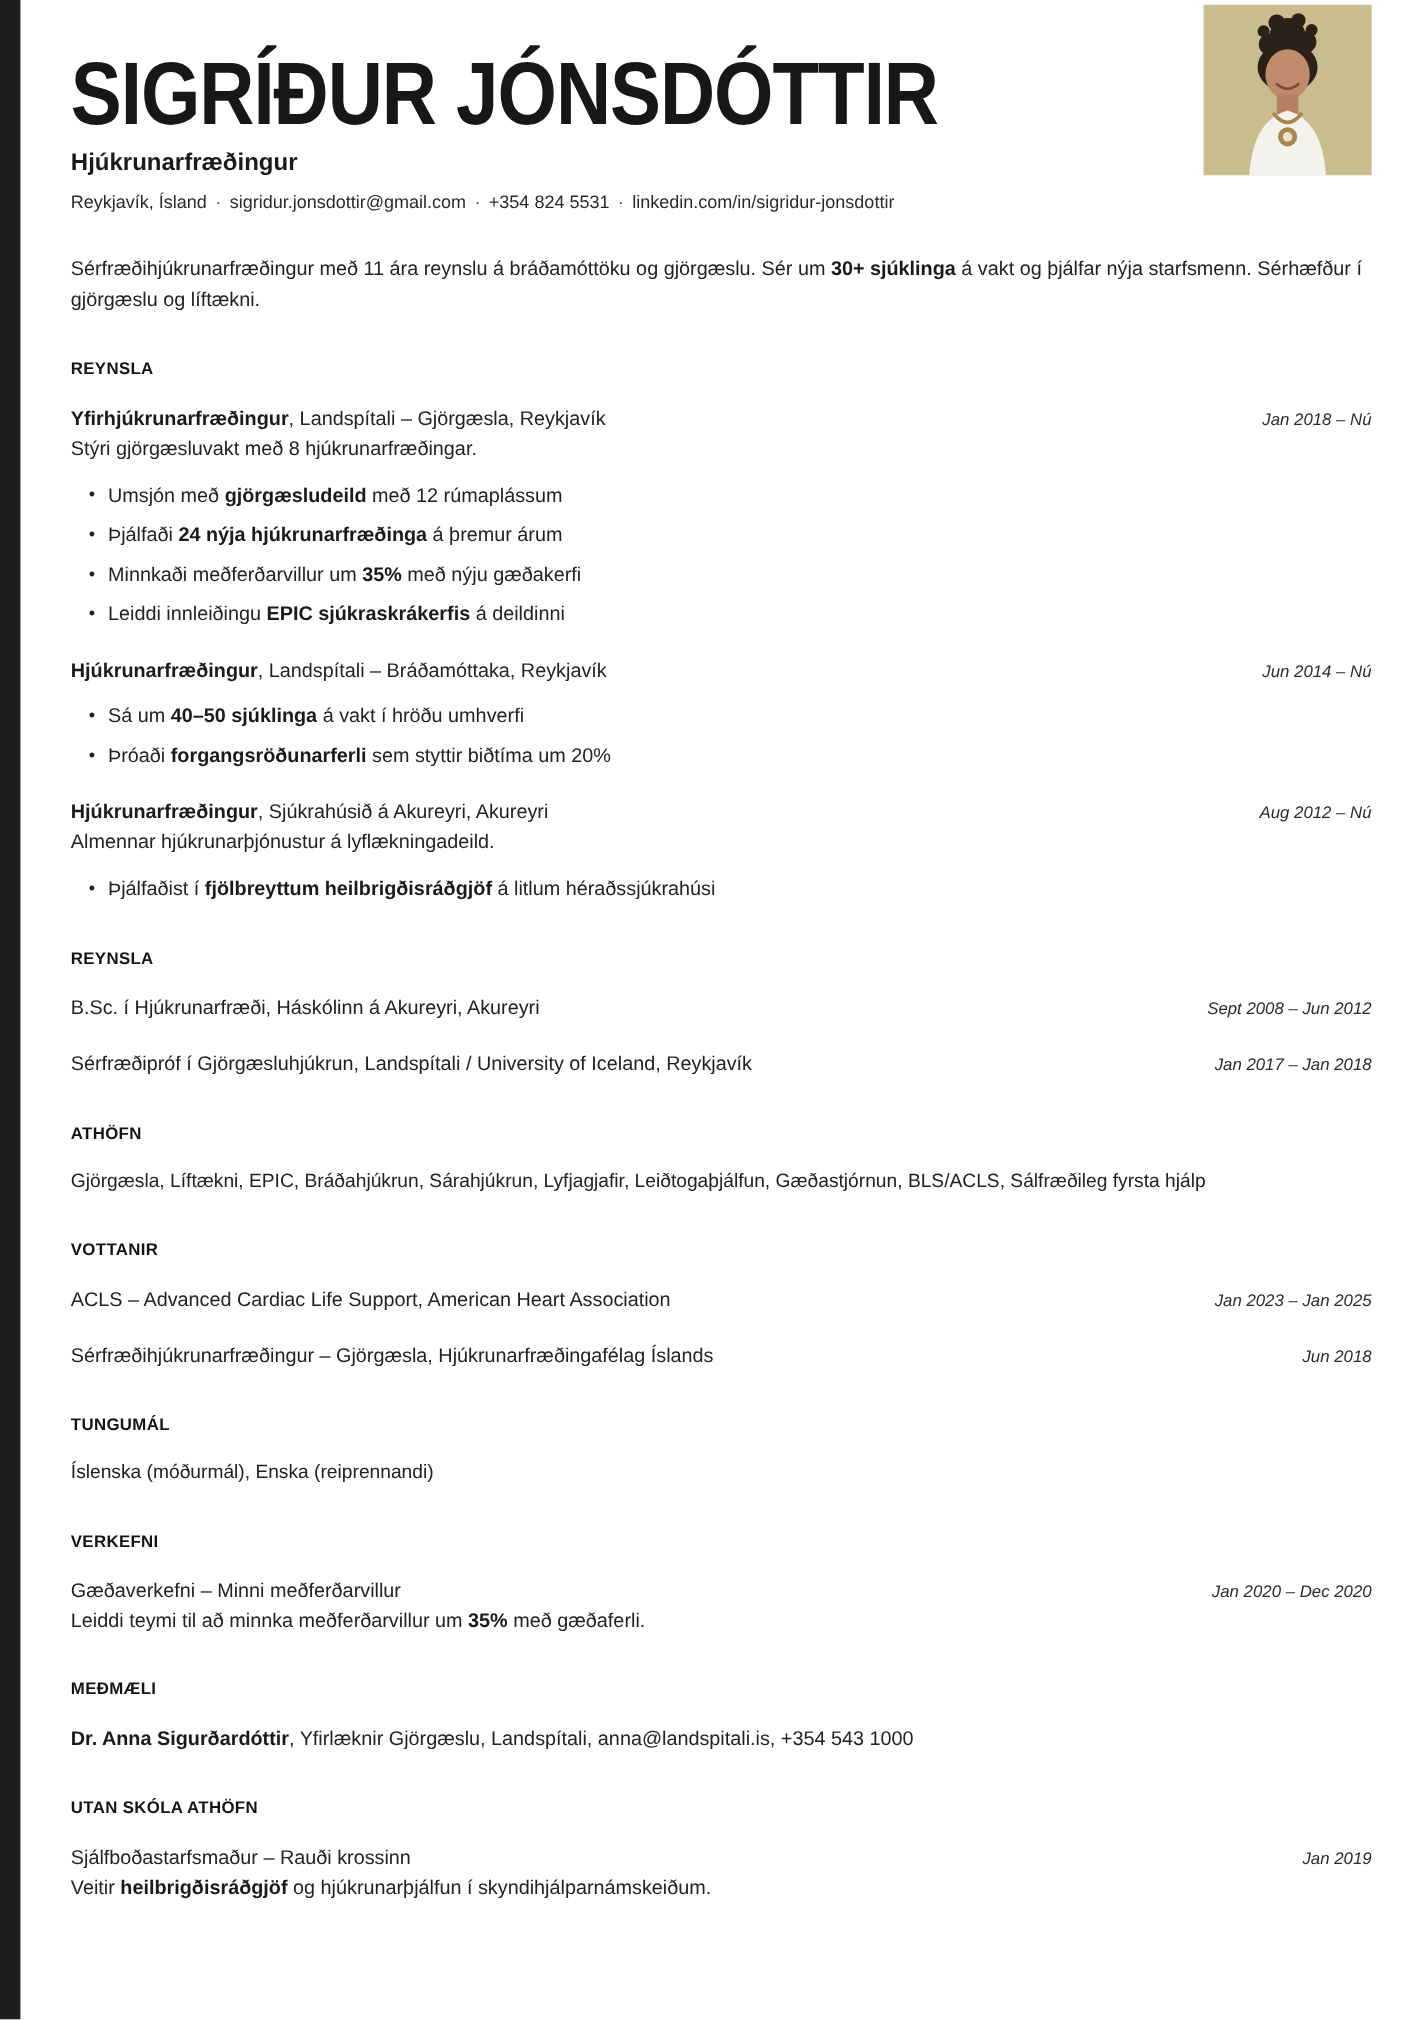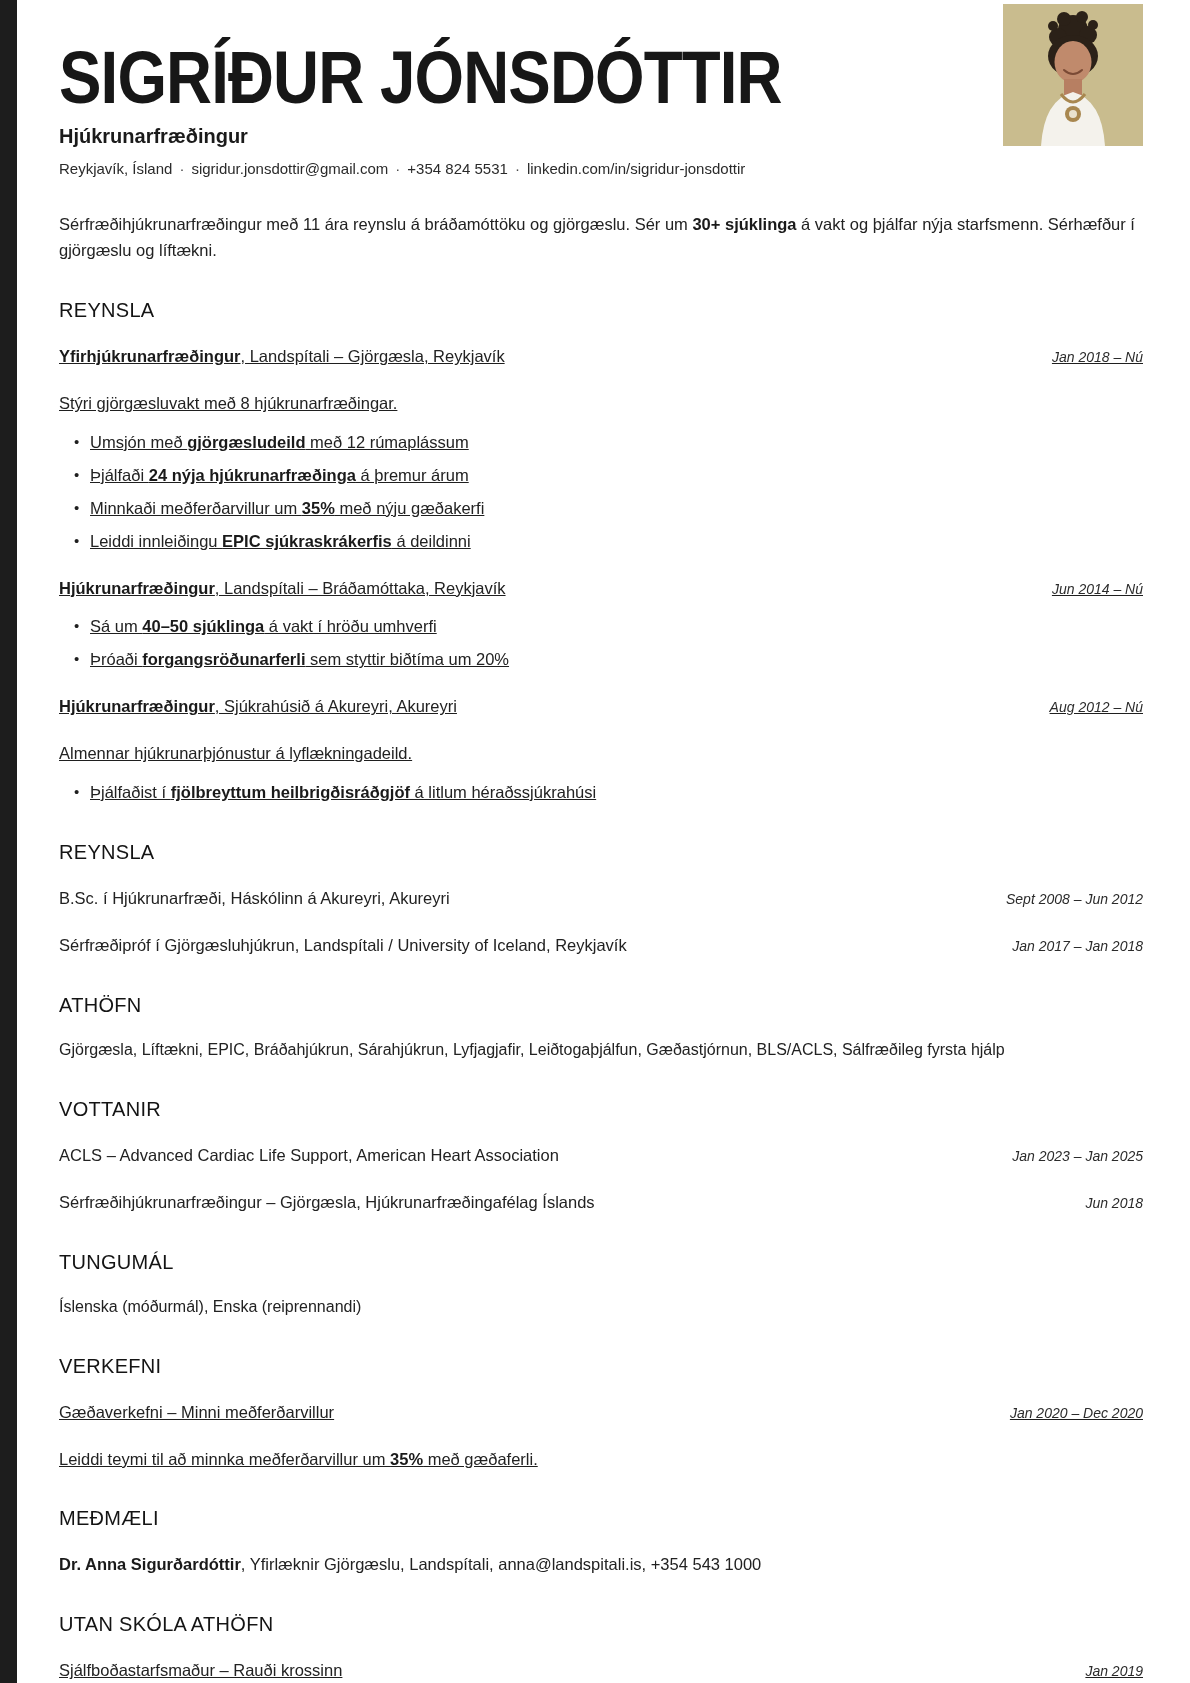--- a/index.html
+++ b/index.html
@@ -24,31 +24,31 @@
   .photo {
     position:absolute; top:4px; right:0; width:140px; height:142px;
     overflow:hidden; background:#c9bc8e;
   }
   .photo svg { display:block; }
 
   .summary { margin:35px 0 0; font-size:16.5px; line-height:1.55; color:#222; max-width:1084px; }
 
   
   h2.section-heading {
-    margin:36px 0 0; font-size:20px; font-weight:400; letter-spacing:0.3px; color:#141414;
+    margin:36px 0 0; font-size:14px; font-weight:700; letter-spacing:0.3px; color:#141414;
   }
-  .entry { margin-top:0;text-decoration:underline; }
+  .entry { margin-top:0; }
   .entry-row {
     display:flex; justify-content:space-between; align-items:baseline;
     margin-top:23px; gap:20px;
   }
   .entry-title { font-size:16.5px; line-height:1.45; color:#222; }
   .entry-title b, .summary b, .bullets b, .text-line b, .entry-sub b { font-weight:700; color:#1a1a1a; }
   .entry-dates { font-size:14px; font-style:italic; color:#2b2b2b; white-space:nowrap; flex:none;text-align:right; }
-  .entry-sub { margin-top:22px; font-size:16.5px; line-height:1.5; color:#222; }
+  .entry-sub { margin-top:0; font-size:16.5px; line-height:1.5; color:#222; }
   ul.bullets { margin:15px 0 4px; padding-left:31px; list-style:none; }
   ul.bullets li { position:relative; font-size:16.5px; line-height:1.45; margin-bottom:9px; color:#222; }
   ul.bullets li::before {
     content:"•"; position:absolute; left:-16px; top:0; font-size:15px; color:#1f1f1f;
   }
   .text-line { margin-top:21px; font-size:16px; line-height:1.5; color:#222; }
 </style>
 </head>
 <body>
 

